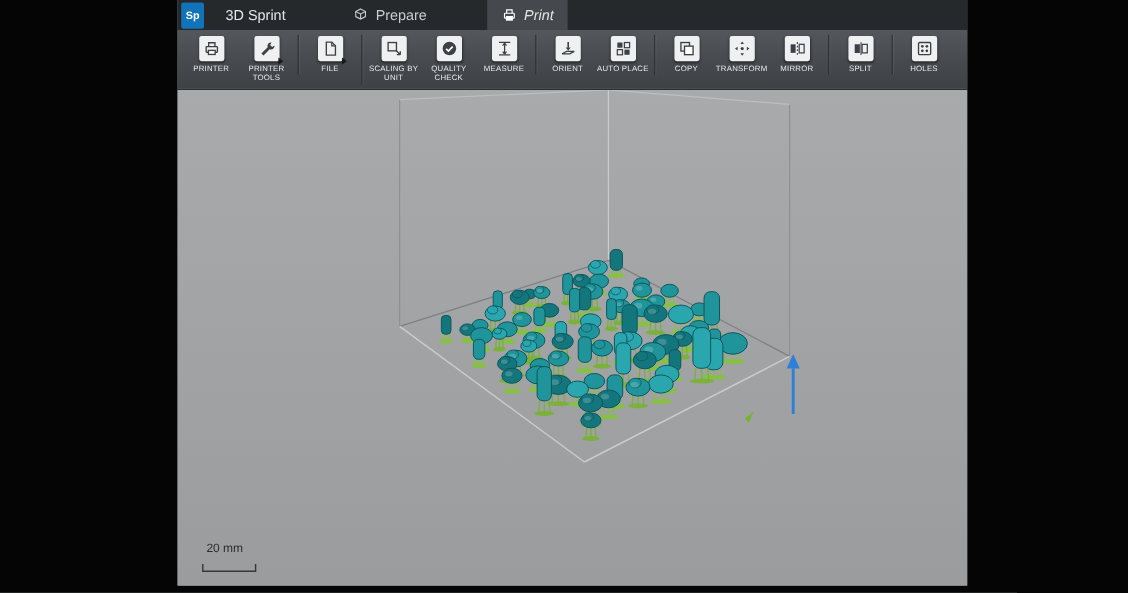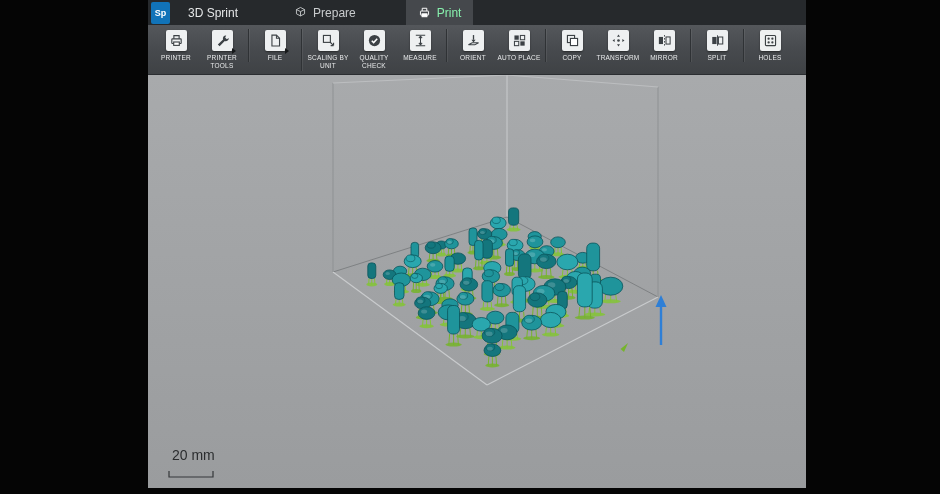--- a/index.html
+++ b/index.html
@@ -30,21 +30,21 @@
   }
   .app-title { color: #e4e6e7; font-size: 12px; margin-left: 18px; white-space: nowrap; }
   .tabs { display: flex; height: 100%; margin-left: 44px; }
   .tab {
     display: flex; align-items: center; gap: 6px;
     padding: 0 12px; color: #c9ccce; font-size: 12px; cursor: pointer;
     white-space: nowrap;
     justify-content: flex-end;
   }
   .tab + .tab { margin-left: 38px; }
-  .tab.active { background: #45484c; color: #86efac; }
+  .tab.active { background: #45484c; color: #e5e5e5; font-style: italic; }
   .tabicon { display: flex; align-items: center; }
   
   .toolbar {
     flex: 0 0 50px; height: 50px;
     background: linear-gradient(180deg, #54575b 0%, #46494d 55%, #3f4245 100%);
     border-bottom: 1px solid #2b2e31;
     display: flex; align-items: flex-start;
     padding: 4px 0 0 2px;
   }
   .tgroup { display: flex; padding: 0 3px; }
@@ -72,21 +72,21 @@
     max-width: 44px;
   }
   
   .viewport {
     flex: 1; position: relative;
     background: linear-gradient(180deg, #a8aaac 0%, #9a9c9e 100%);
     overflow: hidden;
   }
   .scene { position: absolute; left: 0; top: 0; }
   .scalebar { position: absolute; left: 20px; bottom: 6px; }
-  .scalebar-text { font-size: 14px; color: #2b2d2f; margin-left: 4px; margin-bottom: 1px; }
+  .scalebar-text { font-size: 10px; color: #2b2d2f; margin-left: 4px; margin-bottom: 1px; }
 </style>
 </head>
 <body>
 
 <div class="app">
 
   <div class="topbar">
     <div class="logo">Sp</div>
     <div class="app-title">3D Sprint</div>
     <div class="tabs">

